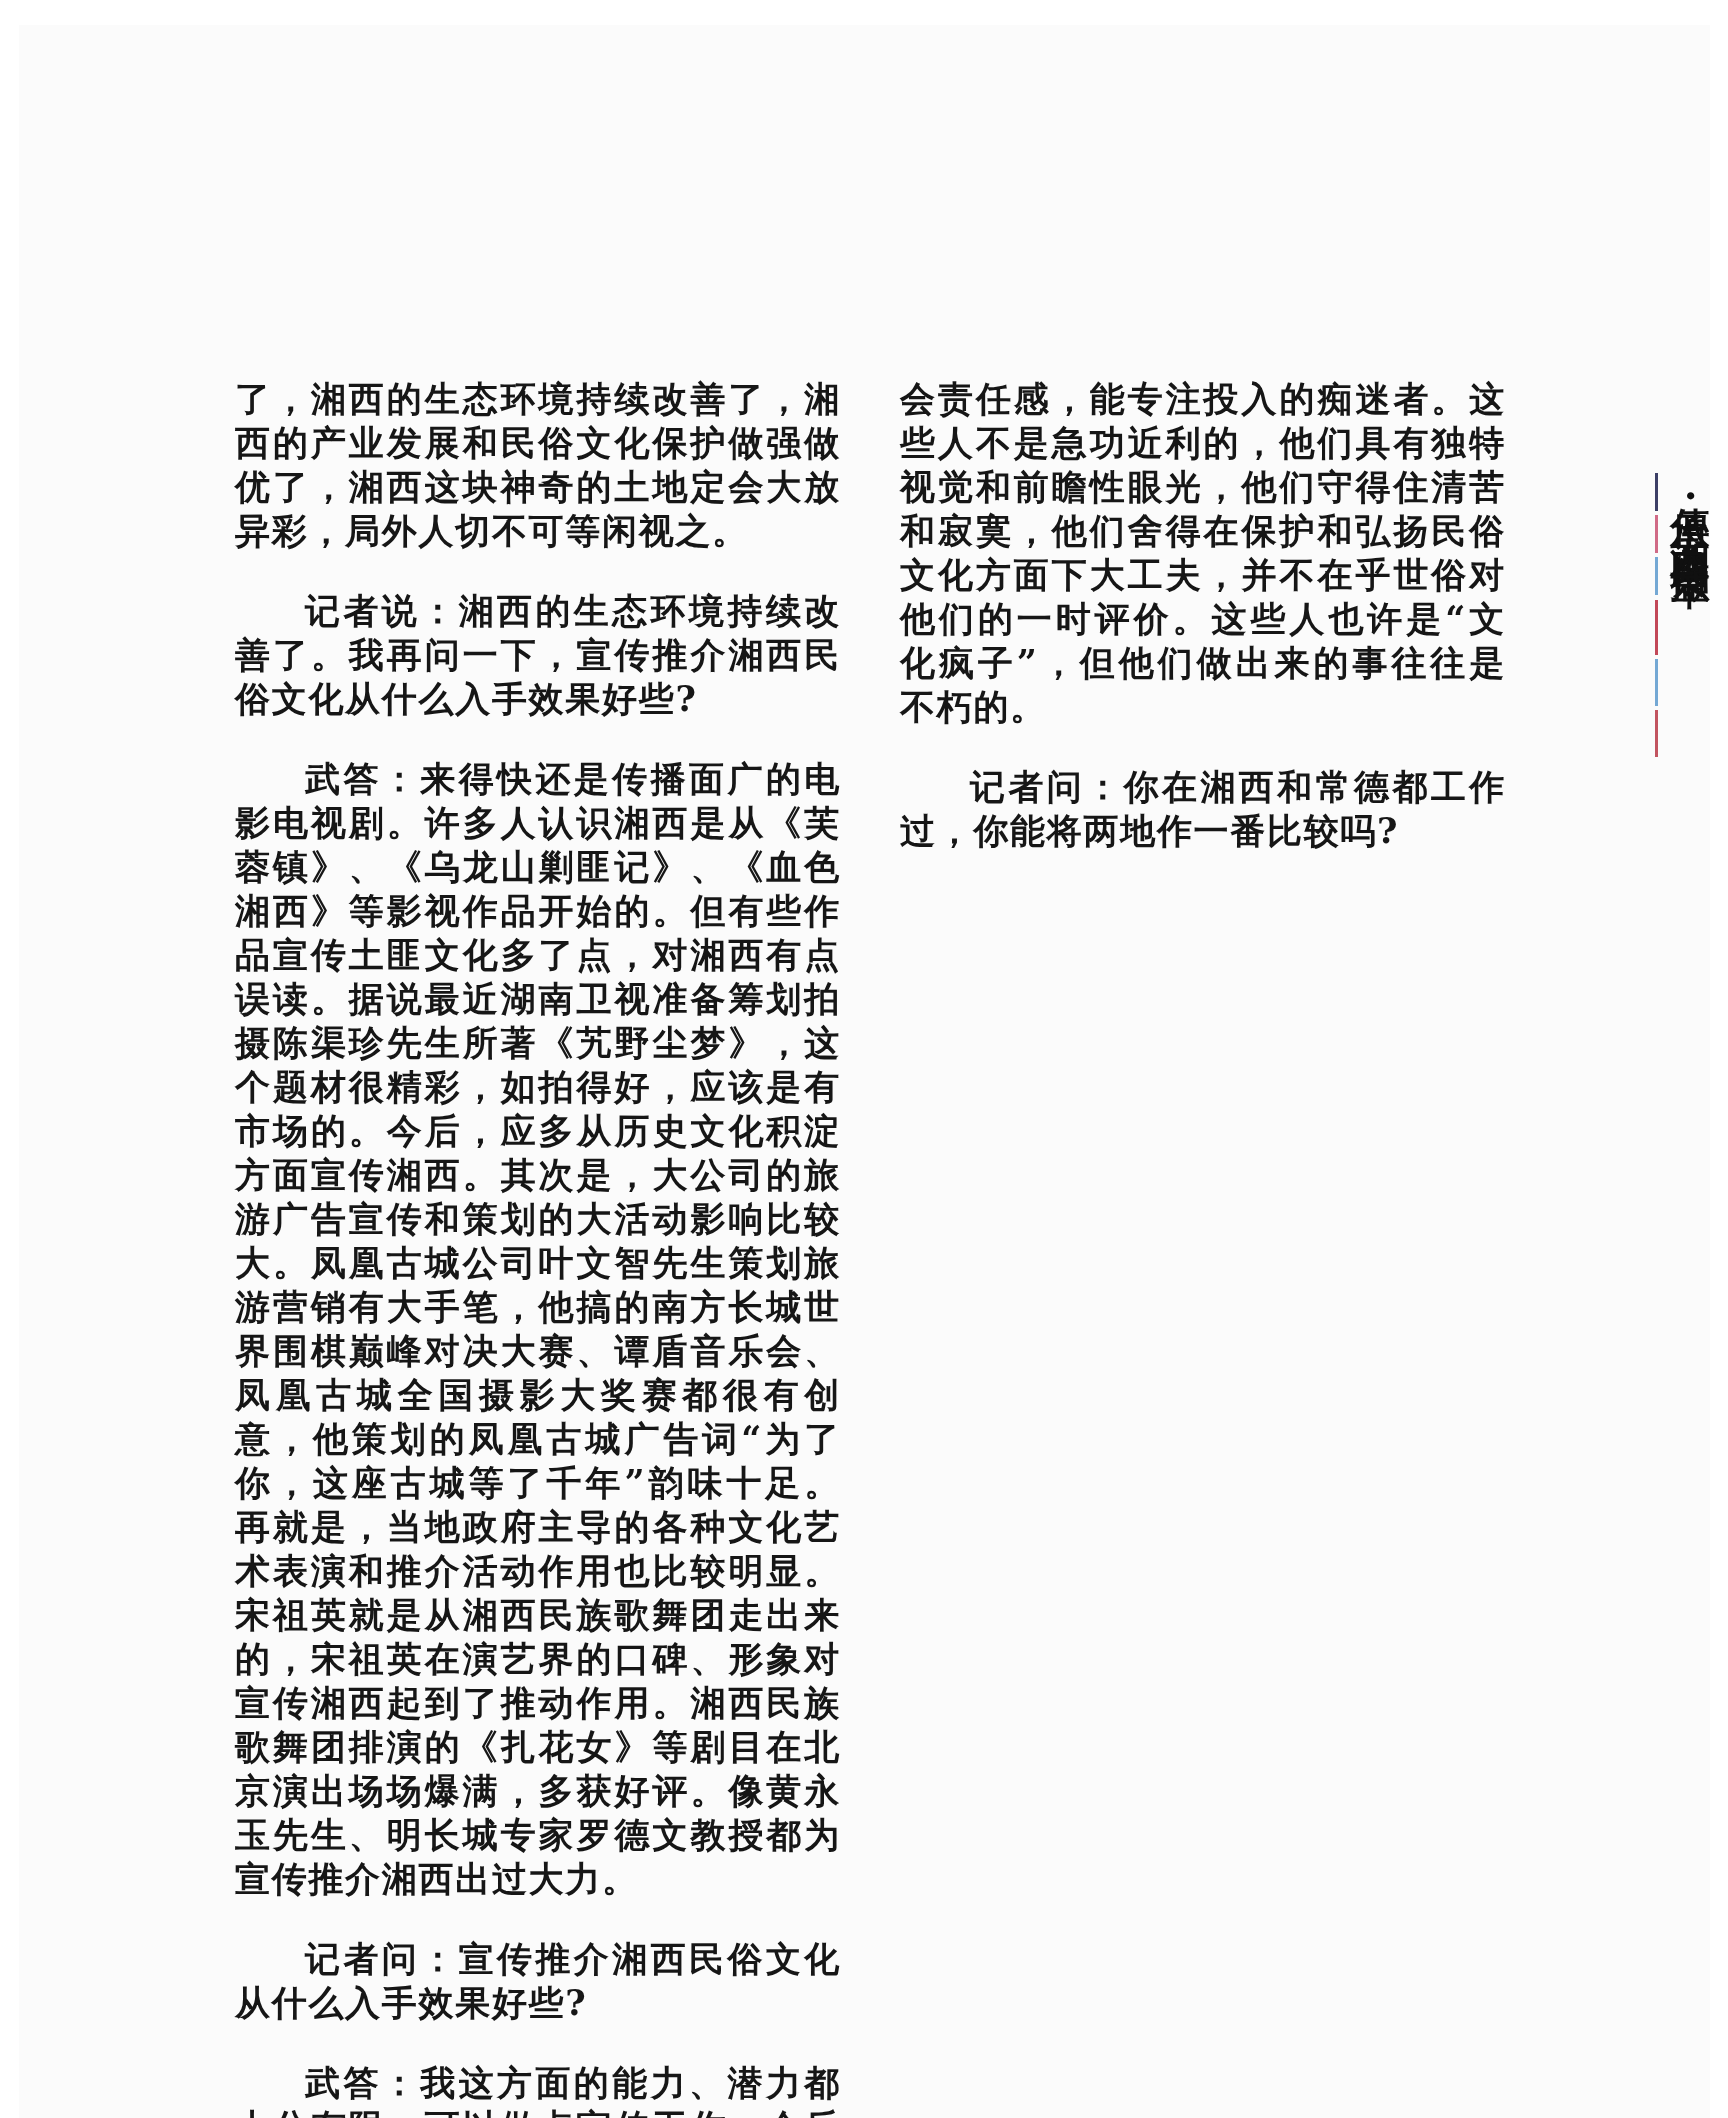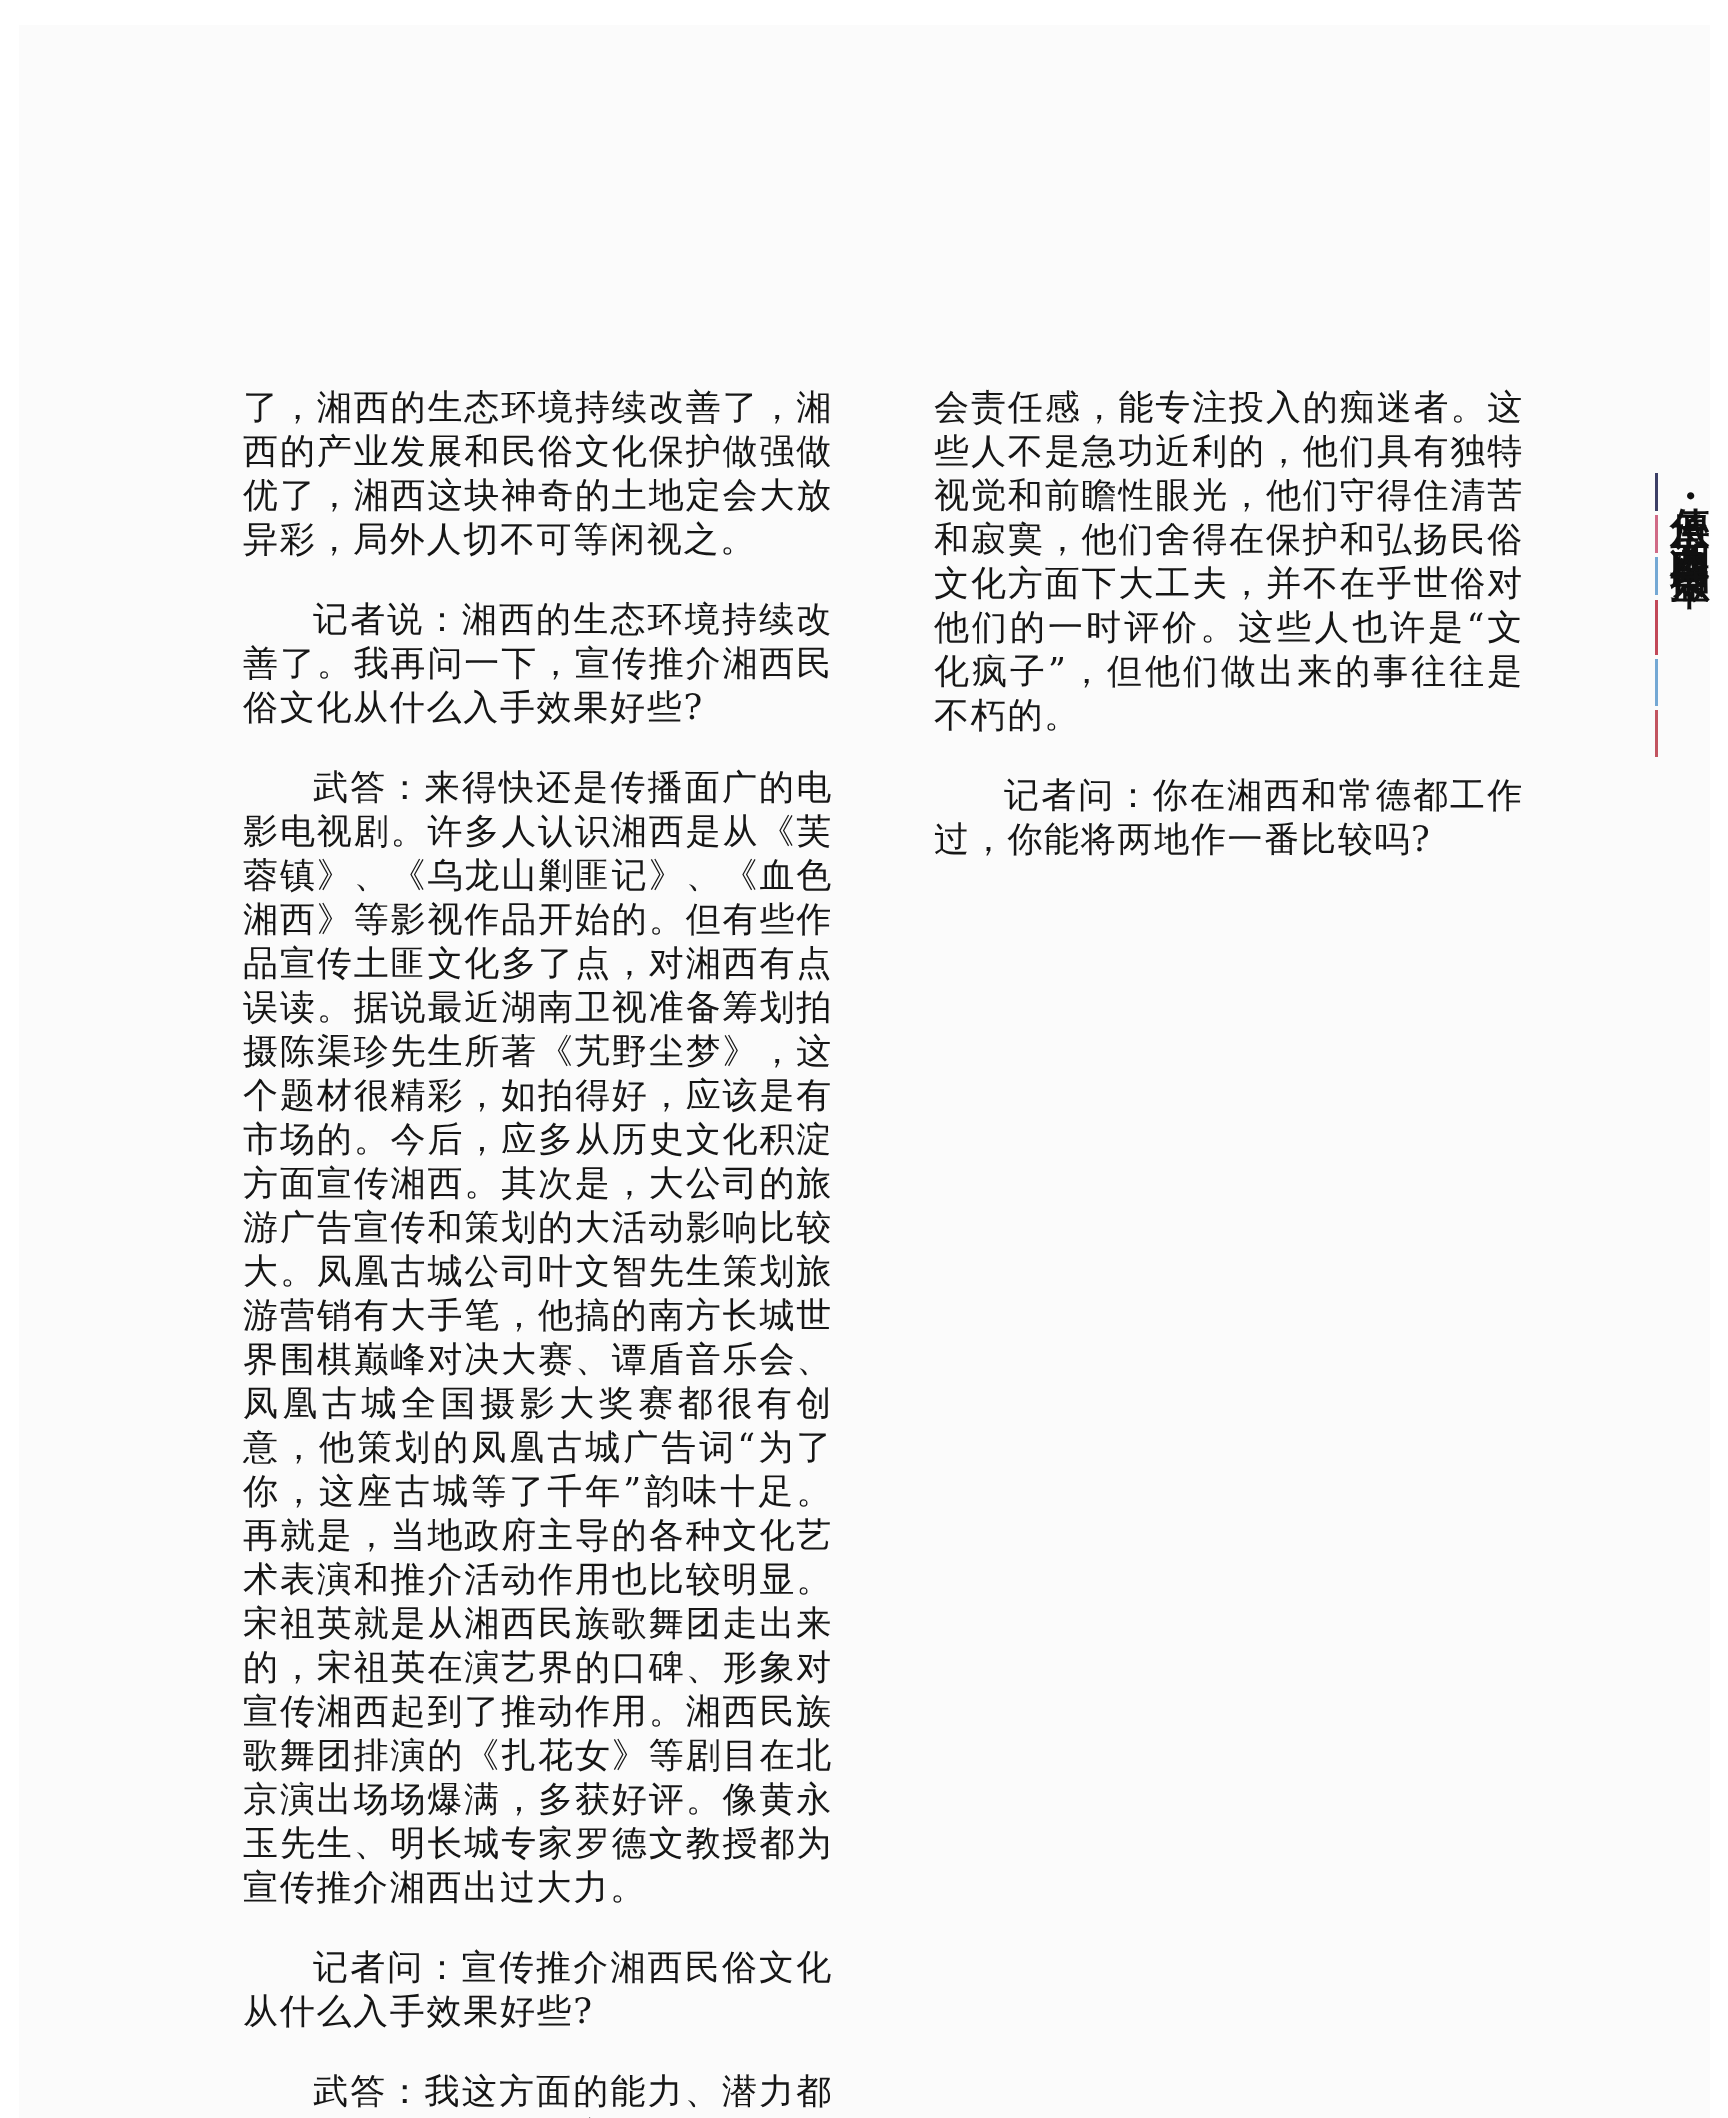--- a/index.html
+++ b/index.html
@@ -20,22 +20,22 @@
     top: 373px;
     width: 614px;
     color: #161616;
     font-size: 35px;
     line-height: 44px;
     letter-spacing: 1.7px;
     text-align: justify;
     text-justify: inter-character;
   }
   .col-left  { left: 231px; }
-  .col-right { left: 922px; }
-  .para { margin: 12px; }
+  .col-right { left: 896px; }
+  .para { margin: 4px; font-weight: bold; }
   .para + .para { margin-top: 36px; }
   .para.indent { text-indent: 2em; }
   .dash-strip {
     position: absolute;
     left: 1655px; top: 473px;
     width: 3px;
     display: flex;
     flex-direction: column;
     gap: 4.2px;
   }

